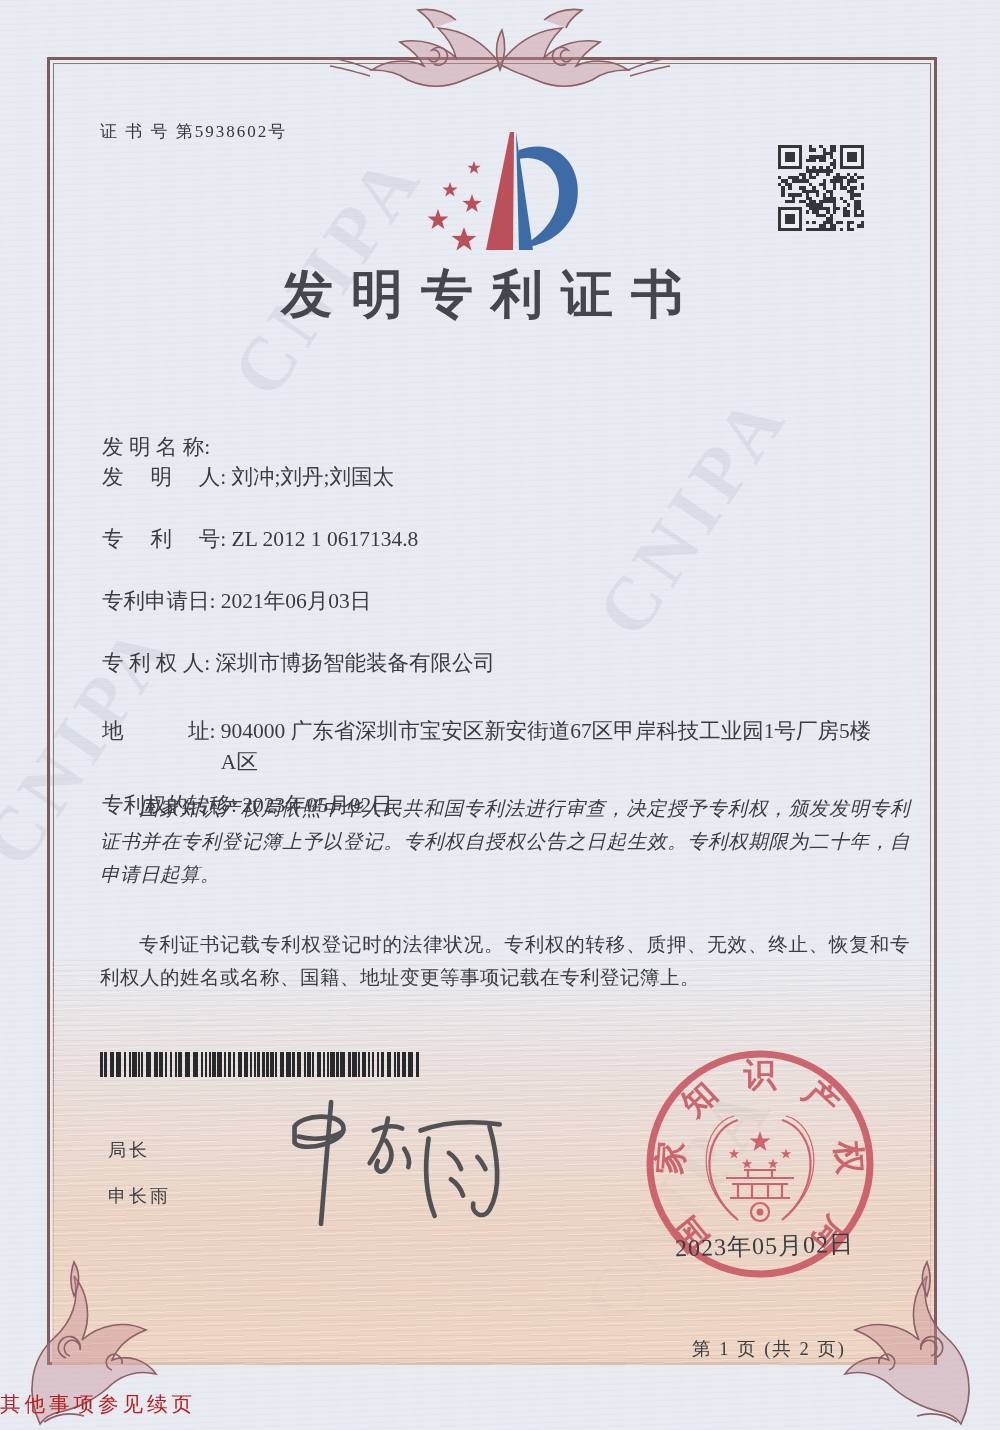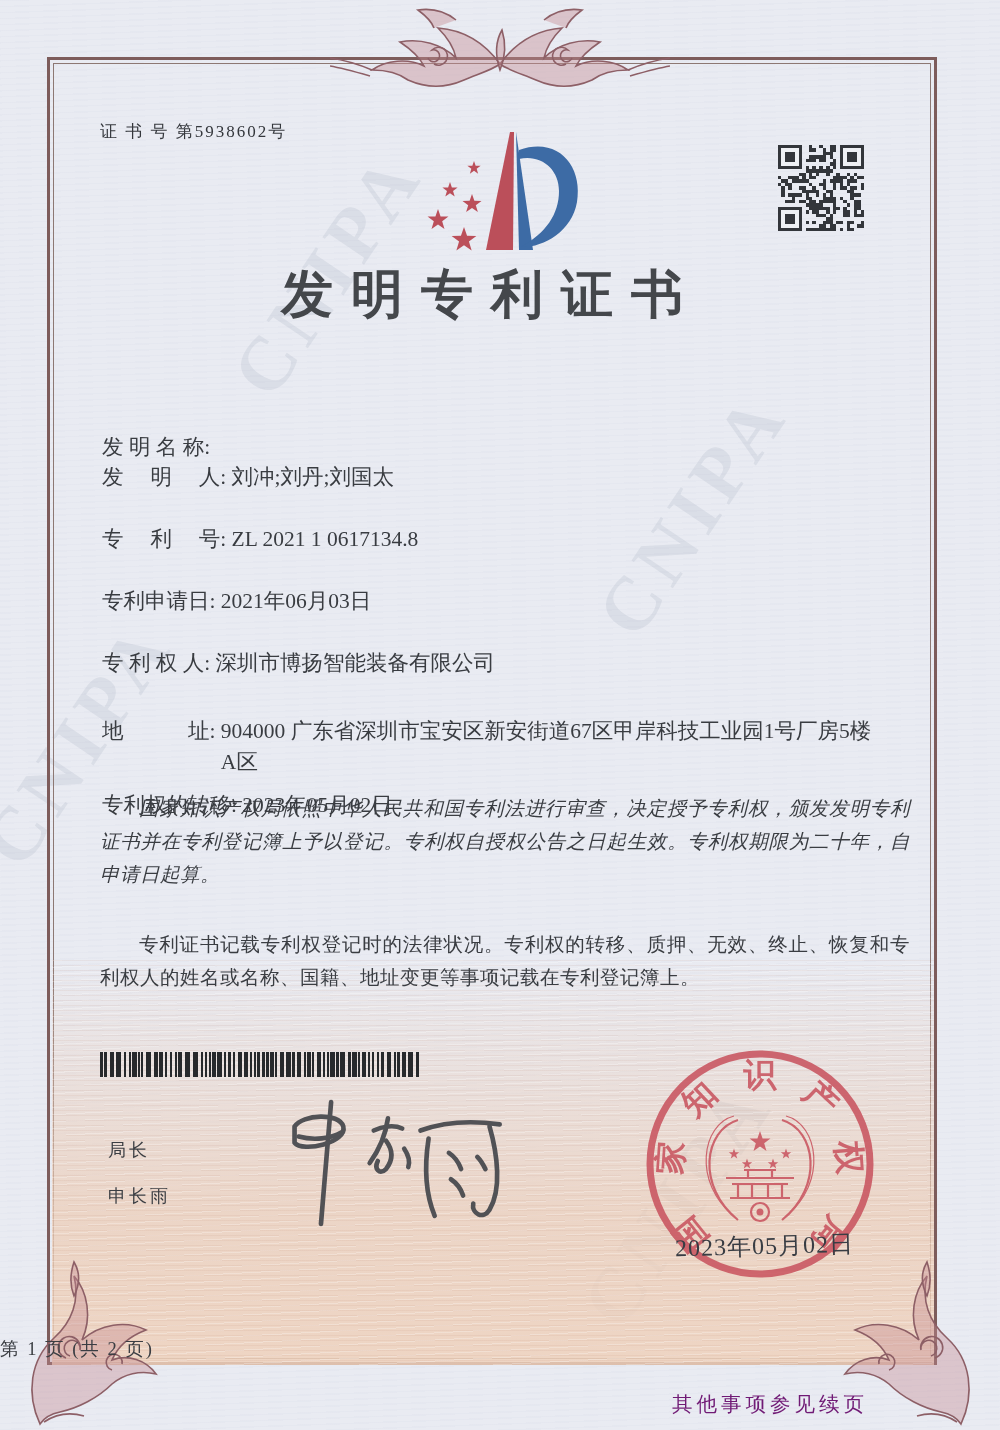--- a/index.html
+++ b/index.html
@@ -61,26 +61,26 @@
   }
   .barcode-wrap{position:absolute;left:100px;top:1052px;width:326px;height:25px;}
   .signer{position:absolute;left:108px;font-size:18px;color:#3b3e43;letter-spacing:3px;}
   .sig-wrap{position:absolute;left:268px;top:1096px;width:244px;height:132px;}
   .seal-wrap{position:absolute;left:642px;top:1046px;width:236px;height:236px;}
   .seal-date{
     position:absolute;left:662px;top:1230px;width:205px;text-align:center;
     font-size:24px;color:#393d44;letter-spacing:1px;transform:rotate(-1.5deg);
   }
   .page-info{
-    position:absolute;left:0;top:1336px;width:846px;text-align:left;
+    position:absolute;left:0;top:1336px;width:846px;text-align:right;
     font-size:18.5px;color:#3b3e43;letter-spacing:2px;
   }
   .note{
-    position:absolute;left:0;top:1390px;width:868px;text-align:right;
-    font-size:20.5px;color:#701a75;letter-spacing:4px;
+    position:absolute;left:0;top:1390px;width:868px;text-align:left;
+    font-size:20.5px;color:#b91c1c;letter-spacing:4px;
   }
   svg{display:block;}
 </style>
 </head>
 <body>
 
 <svg width="0" height="0" style="position:absolute" aria-hidden="true">
   <defs>
     <path id="star" d="M0,-1 L0.235,-0.324 L0.951,-0.309 L0.38,0.124 L0.588,0.809 L0,0.4 L-0.588,0.809 L-0.38,0.124 L-0.951,-0.309 L-0.235,-0.324 Z"></path>
   </defs>
@@ -385,21 +385,21 @@
 
 <div class="field-row" style="top:388px;margin-top:44px;">
   <span class="field-label">发 明 名 称: </span>
 </div>
 <div class="field-row" style="top:462px;">
   <span class="field-label">发　 明　 人: </span>
     <span class="field-value">刘冲;刘丹;刘国太</span>
 </div>
 <div class="field-row" style="top:524px;">
   <span class="field-label">专　 利　 号: </span>
-    <span class="field-value">ZL 2021 1 0617134.8</span>
+    <span class="field-value">ZL 2012 1 0617134.8</span>
 </div>
 <div class="field-row" style="top:586px;">
   <span class="field-label">专利申请日: </span>
     <span class="field-value">2021年06月03日</span>
 </div>
 <div class="field-row" style="top:648px;align-items:center;">
   <span class="field-label">专 利 权 人: </span>
     <span class="field-value">深圳市博扬智能装备有限公司</span>
 </div>
 <div class="field-row" style="top:716px;width:808px;">

